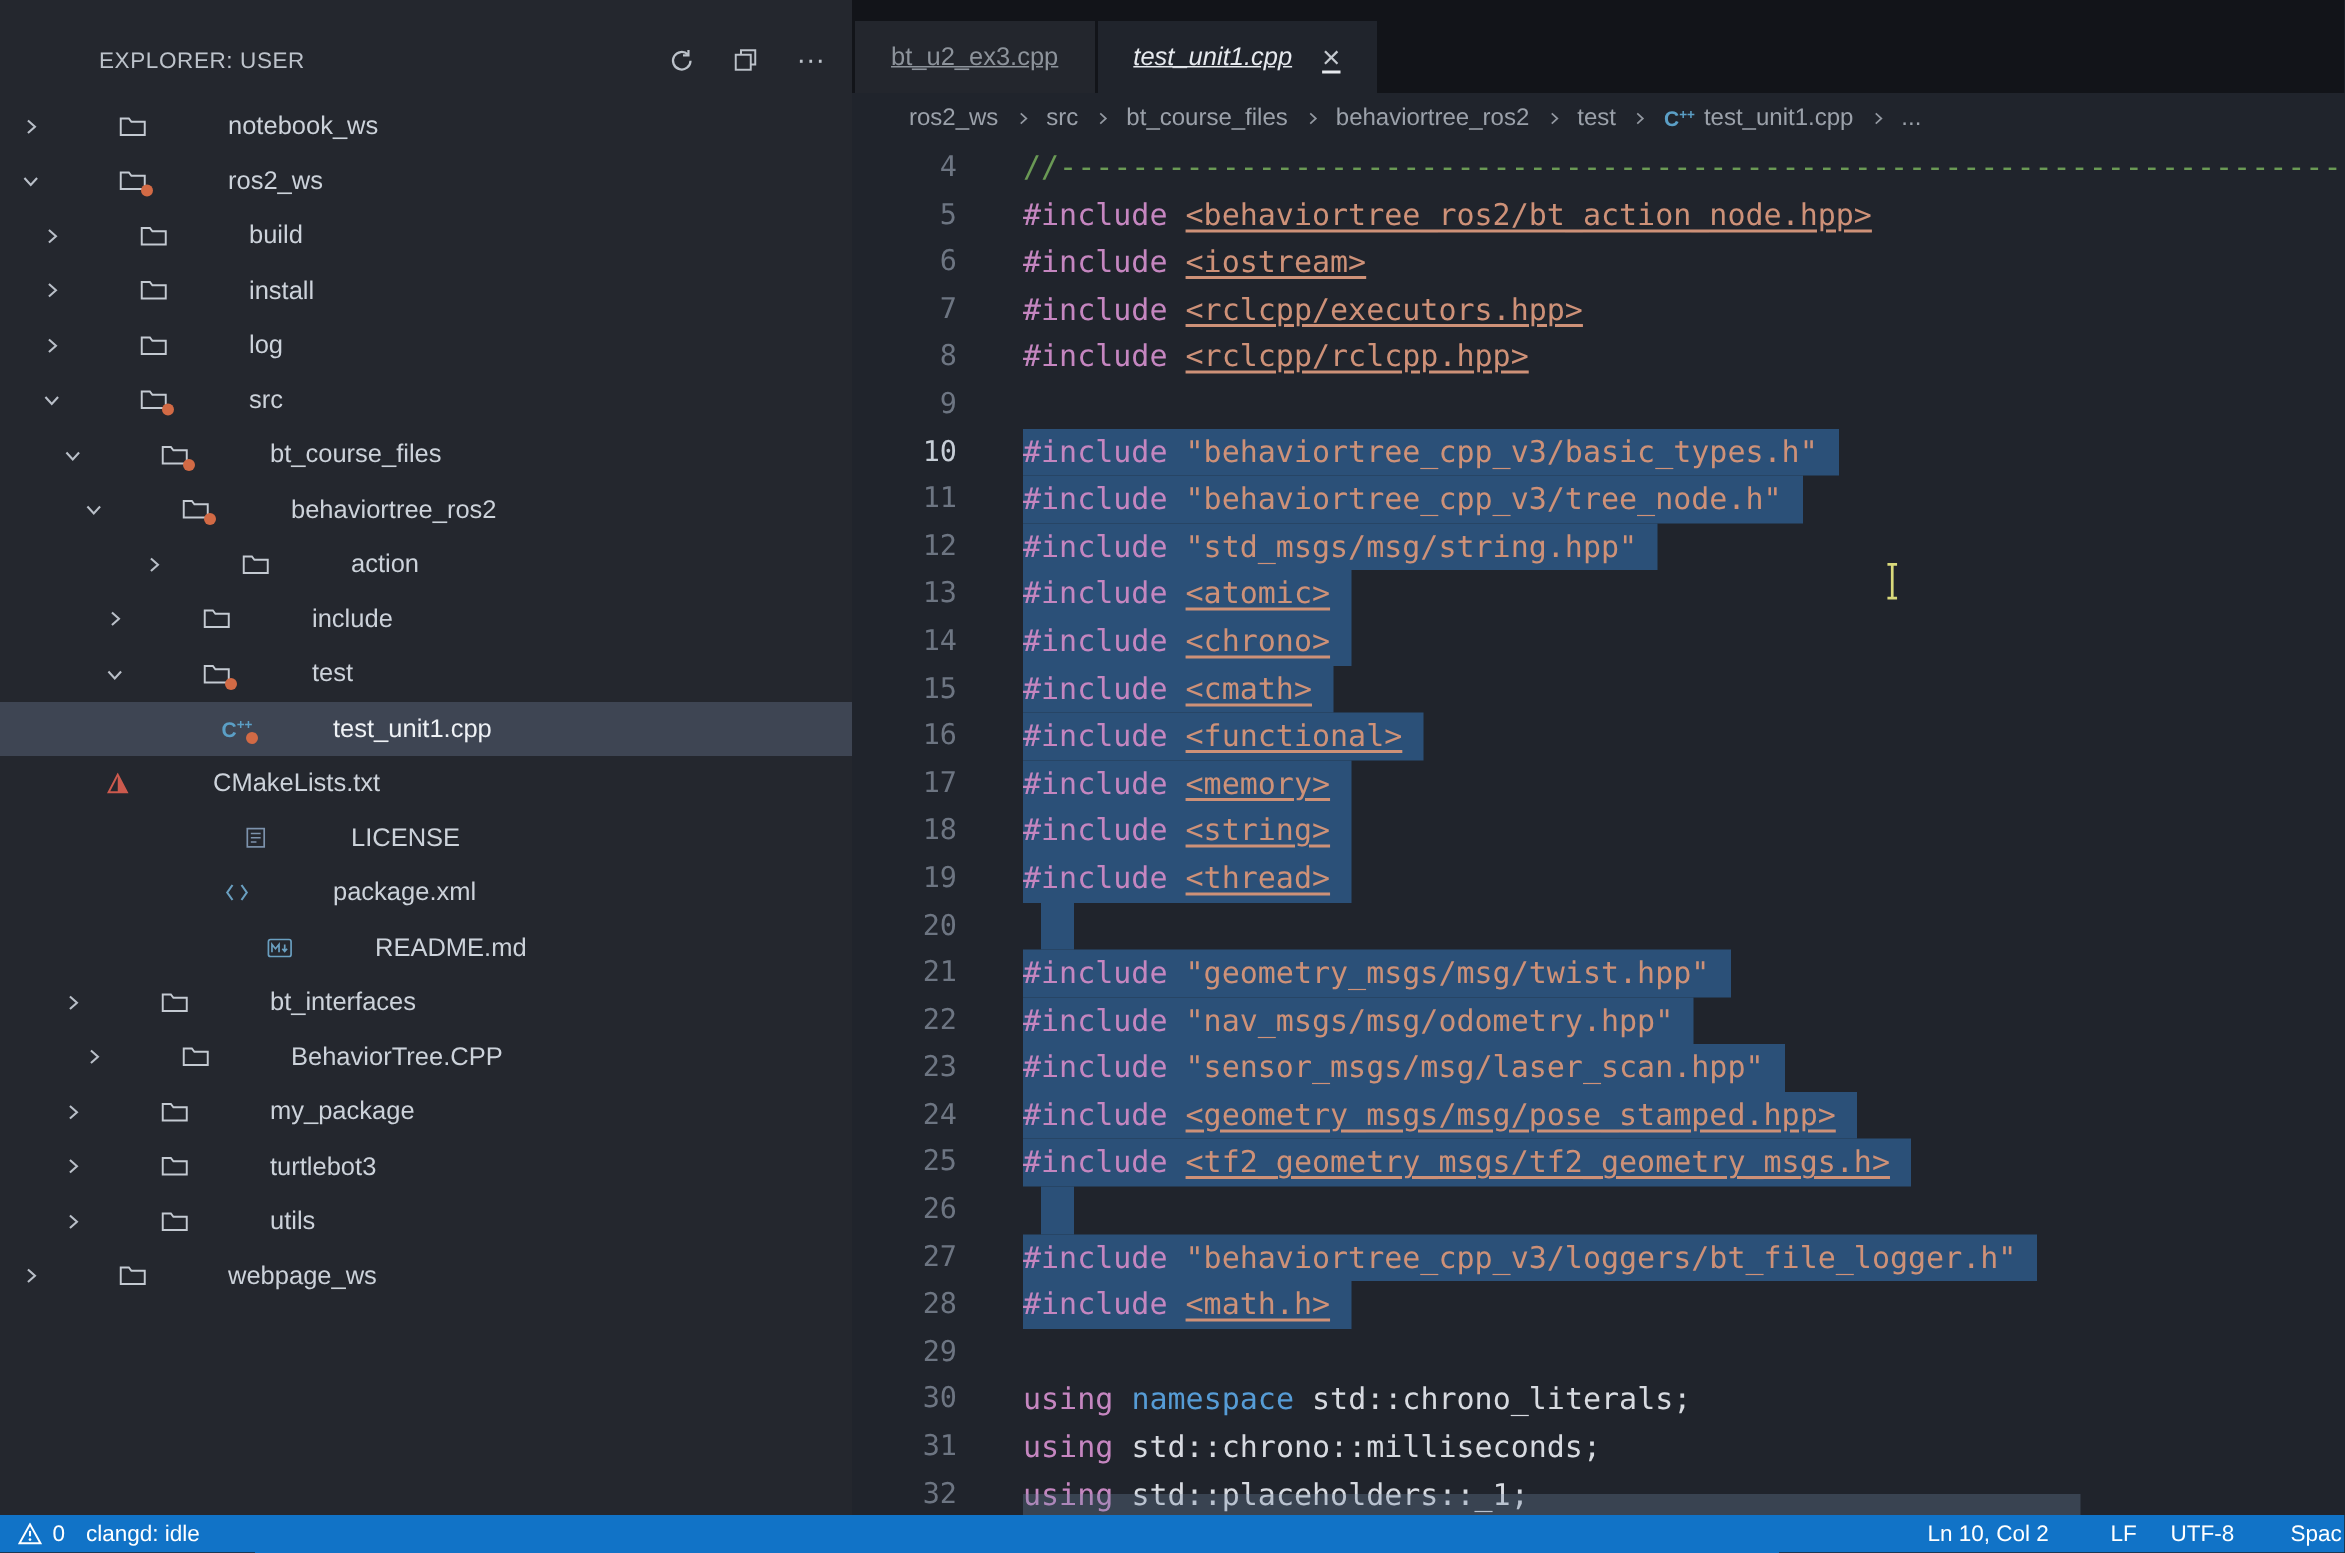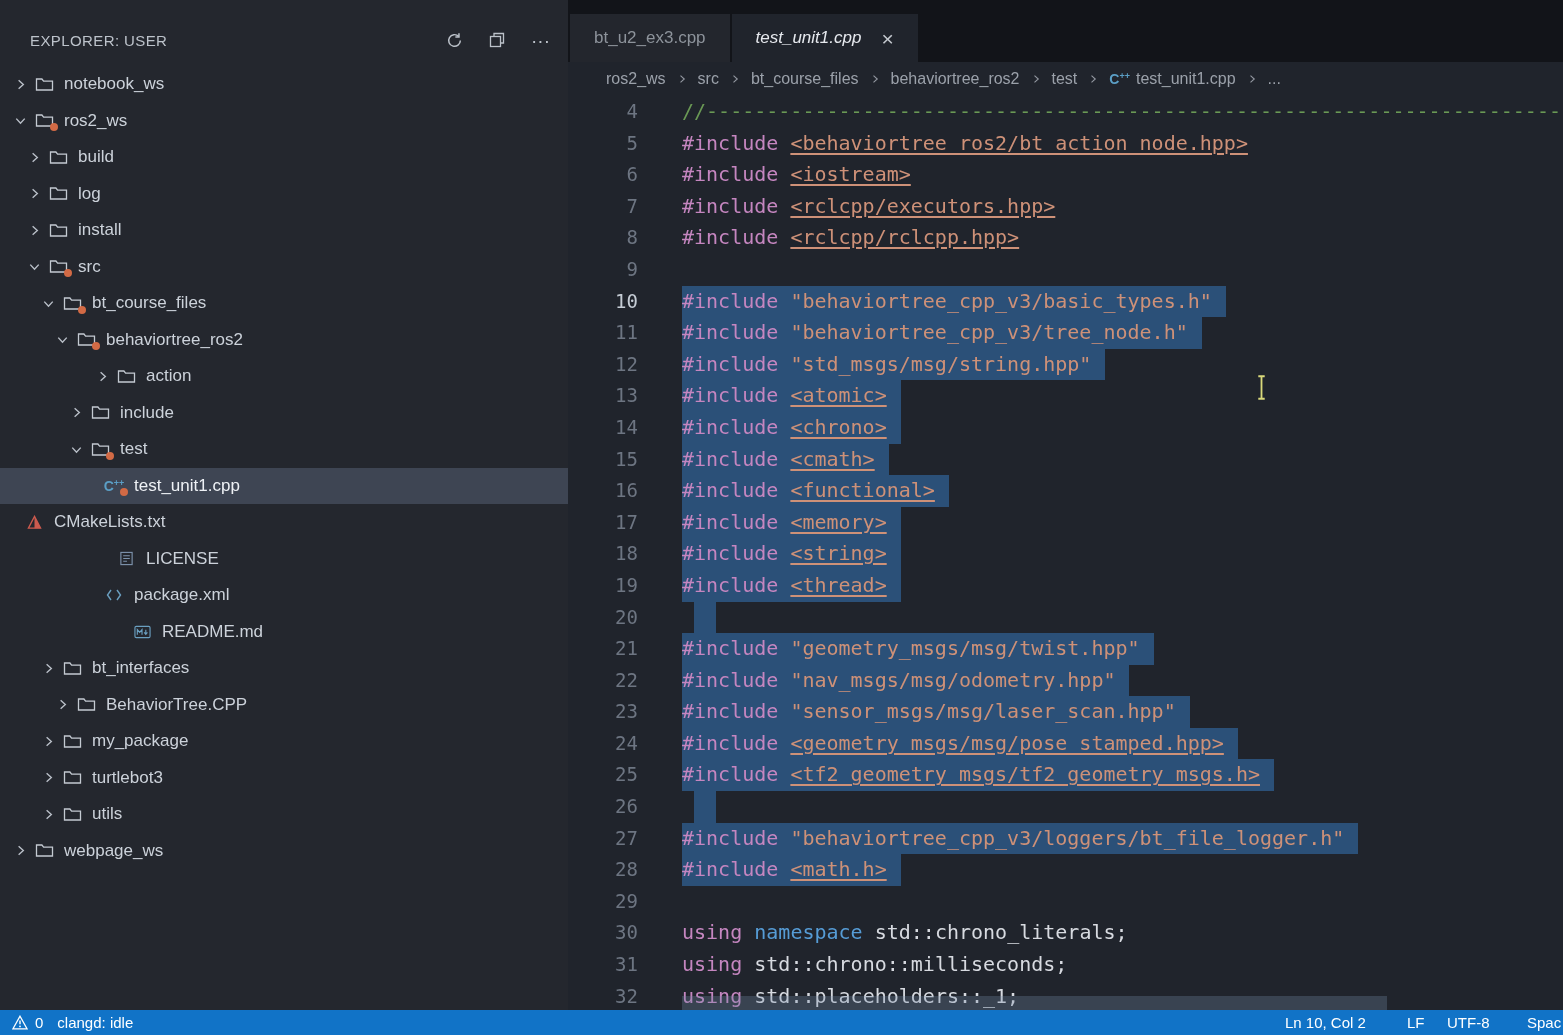--- a/index.html
+++ b/index.html
@@ -3,39 +3,39 @@
 <meta charset="utf-8">
 <style>
   * { box-sizing: border-box; margin: 0; padding: 0; }
   html,body { width:1563px; height:1035px; overflow:hidden; background:#20242c;
               font-family:"Liberation Sans", sans-serif; }
   .app { position:relative; width:1563px; height:1035px; }
 
   
   .sidebar { position:absolute; left:0; top:0; width:568px; bottom:25px;
              background:#24272e; color:#ccd2da; overflow:hidden; }
-  .explorer-header { height:66px; display:flex; align-items:center; padding:14px 18px 0 30px; }
+  .explorer-header { height:66px; display:flex; align-items:center; padding:14px 18px 0 30px;margin-left:36px; }
   .explorer-title { flex:1; font-size:15px; letter-spacing:.4px; color:#bdc3cb; }
   .header-icons { display:flex; align-items:center; gap:26px; color:#bdc3cb; }
   .header-icons .hicon { display:inline-flex; align-items:center; cursor:pointer; font-size:19px; line-height:1; }
   .file-tree { position:absolute; top:66px; left:0; right:0; }
-  .tree-row { display:flex; align-items:center; height:36.5px; font-size:17px; white-space:nowrap; cursor:pointer; }
+  .tree-row { display:flex; align-items:center; height:36.5px; font-size:17px; white-space:nowrap; cursor:pointer;gap:44px; }
   .tree-row.selected { background:var(--selected-row,#3e4553); color:#eef1f5; }
   .chev { width:20px; display:inline-flex; justify-content:center; align-items:center; flex:0 0 20px; }
   .tree-icon { position:relative; width:24px; margin:0 8px 0 2px; display:inline-flex; justify-content:center; align-items:center; flex:0 0 24px; }
   .mod-dot { position:absolute; right:-2px; bottom:-2px; width:8px; height:8px; border-radius:50%;
              background:var(--modified-dot,#d26a45); }
   .cppic { color:#5b9fc6; font-weight:bold; font-size:14px; font-family:"Liberation Sans",sans-serif; }
   .cppic span { font-size:9px; vertical-align:top; }
 
   
   .tabbar { position:absolute; left:568px; right:0; top:0; height:62px; background:#121419;
             display:flex; align-items:flex-end; gap:2px; padding-left:2px; }
   .tab { height:48px; display:flex; align-items:center; padding:16px 24px; background:#23262d;
-         color:#8d939b; font-size:17px; cursor:pointer; white-space:nowrap; }
+         color:#8d939b; font-size:17px; cursor:pointer; white-space:nowrap;text-decoration:underline; }
   .tab.active { background:#20242c; color:#e6e9ee; }
   .tab.active .tab-label { font-style:italic; }
   .tab-close { margin-left:20px; font-size:21px; color:#c4c9cf; line-height:1; }
 
   
   .breadcrumb { position:absolute; left:568px; right:0; top:62px; height:34px; background:#20242c;
                 display:flex; align-items:center; gap:10px; padding-left:38px;
                 color:#9ba1aa; font-size:16px; white-space:nowrap; overflow:hidden; }
   .bc-sep { display:inline-flex; opacity:.75; }
   .bc-sep svg { width:12px; height:12px; }
@@ -140,34 +140,34 @@
           <span class="chev">
             <svg width="15" height="15" viewBox="0 0 16 16">
               <path d="M6 3.5l5 4.5-5 4.5" fill="none" stroke="#b9bfc8" stroke-width="1.5"></path>
             </svg>
           </span>
           <span class="tree-icon">
             <svg width="19" height="17" viewBox="0 0 19 16">
               <path d="M1.5 2.5h5.4l1.7 2.2h8.9v8.8H1.5z" fill="none" stroke="#c4cad2" stroke-width="1.3"></path>
             </svg>
           </span>
+          <span class="tree-label">install</span>
+        </div>
+        <div class="tree-row" style="padding-left: 24px;">
+          <span class="chev">
+            <svg width="15" height="15" viewBox="0 0 16 16">
+              <path d="M6 3.5l5 4.5-5 4.5" fill="none" stroke="#b9bfc8" stroke-width="1.5"></path>
+            </svg>
+          </span>
+          <span class="tree-icon">
+            <svg width="19" height="17" viewBox="0 0 19 16">
+              <path d="M1.5 2.5h5.4l1.7 2.2h8.9v8.8H1.5z" fill="none" stroke="#c4cad2" stroke-width="1.3"></path>
+            </svg>
+          </span>
           <span class="tree-label">log</span>
-        </div>
-        <div class="tree-row" style="padding-left: 24px;">
-          <span class="chev">
-            <svg width="15" height="15" viewBox="0 0 16 16">
-              <path d="M6 3.5l5 4.5-5 4.5" fill="none" stroke="#b9bfc8" stroke-width="1.5"></path>
-            </svg>
-          </span>
-          <span class="tree-icon">
-            <svg width="19" height="17" viewBox="0 0 19 16">
-              <path d="M1.5 2.5h5.4l1.7 2.2h8.9v8.8H1.5z" fill="none" stroke="#c4cad2" stroke-width="1.3"></path>
-            </svg>
-          </span>
-          <span class="tree-label">install</span>
         </div>
         <div class="tree-row" style="padding-left: 24px;">
           <span class="chev">
             <svg width="15" height="15" viewBox="0 0 16 16">
               <path d="M3.5 6l4.5 5 4.5-5" fill="none" stroke="#b9bfc8" stroke-width="1.5"></path>
             </svg>
           </span>
           <span class="tree-icon">
             <svg width="19" height="17" viewBox="0 0 19 16">
               <path d="M1.5 2.5h5.4l1.7 2.2h8.9v8.8H1.5z" fill="none" stroke="#c4cad2" stroke-width="1.3"></path>

